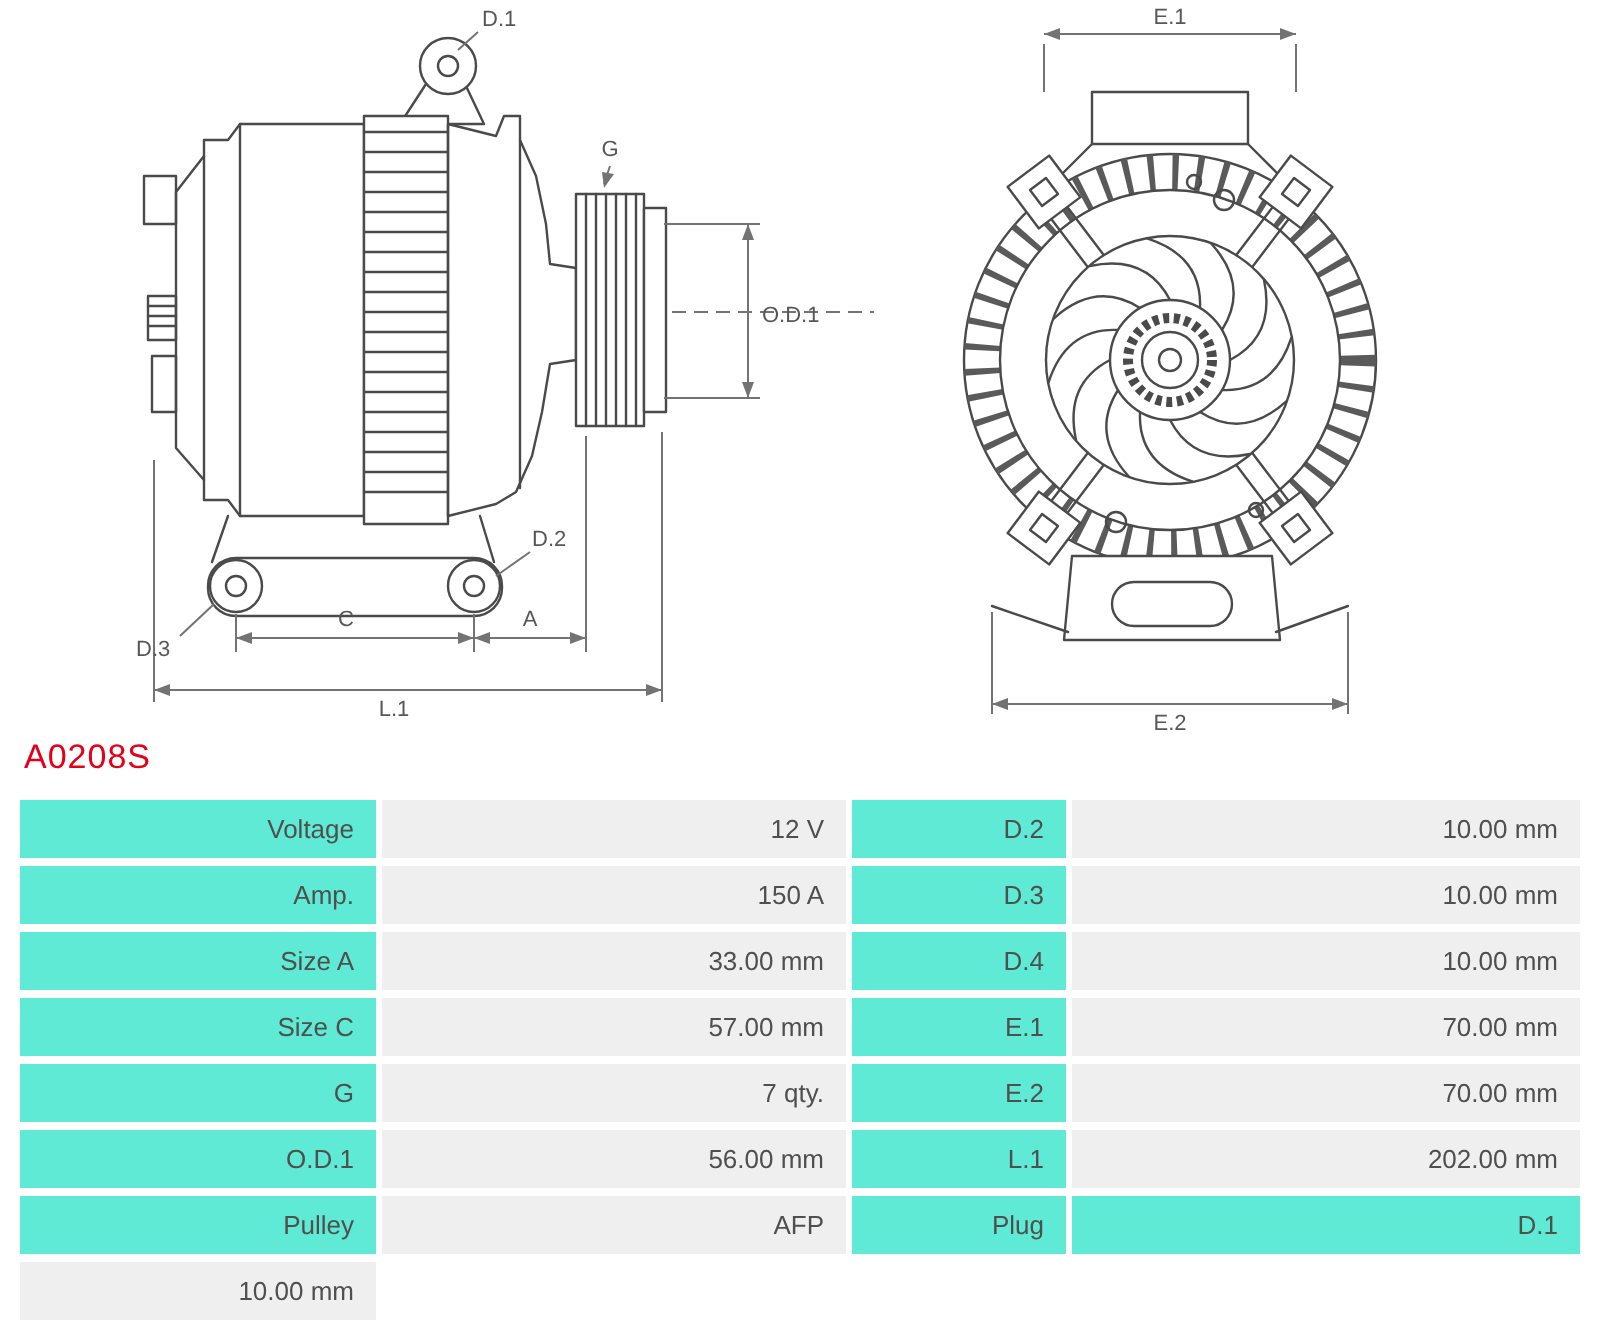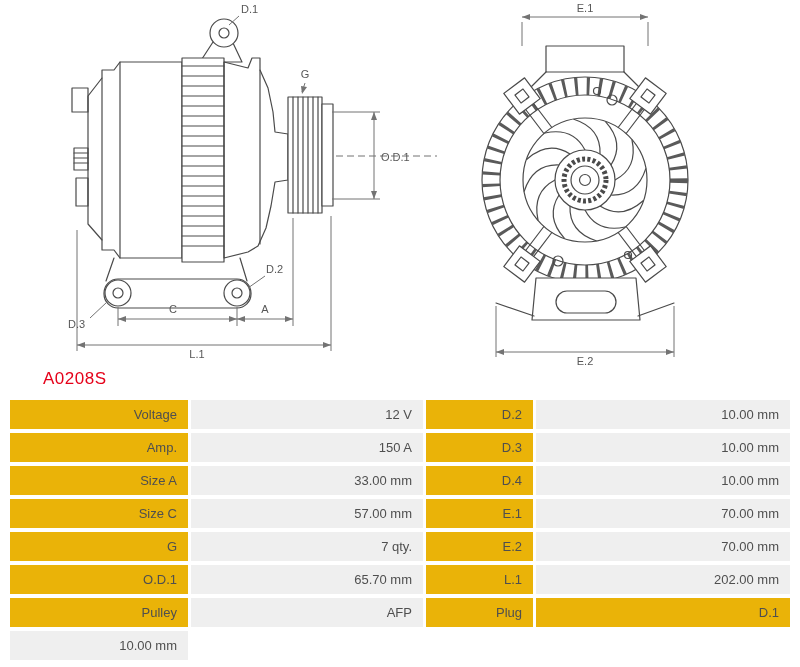--- a/index.html
+++ b/index.html
@@ -12,32 +12,32 @@
   svg text { font-size:11px; fill:#575757; font-family:"Liberation Sans",sans-serif; }
   .s  { fill:none; stroke:#4a4a4a; stroke-width:1.2; stroke-linejoin:round; stroke-linecap:round; }
   .sf { fill:#ffffff; stroke:#4a4a4a; stroke-width:1.2; stroke-linejoin:round; }
   .d  { stroke:#737373; stroke-width:1; fill:none; }
   .arr{ fill:#737373; stroke:none; }
   .dash { stroke:#737373; stroke-width:1; fill:none; stroke-dasharray:7 4; }
   .finring { fill:none; stroke:#5a5a5a; stroke-width:18; stroke-dasharray:3 9; }
   .spline { fill:none; stroke:#4a4a4a; stroke-width:5; stroke-dasharray:3 2.3; }
   .part-number {
     position:absolute; left:12px; top:369px;
-    font-size:17px; letter-spacing:0.5px;margin-left:31px;
+    font-size:17px; letter-spacing:0.5px;
   }
   .spec-table {
     position:absolute; left:10px; top:400px; width:780px;
     display:grid; grid-template-columns:178px 232px 107px 1fr;
     column-gap:3px; row-gap:4px;
   }
   .cell {
     height:29px; line-height:29px; text-align:right; padding-right:11px;
     font-size:13px; color:#4f4f4f; overflow:hidden; white-space:nowrap;
   }
-  .lab { background:#eab308; }
+  .lab { background:#5eead4; }
   .val { background:#efefef;padding-left:24px; }
   .blank { background:transparent; }
 </style>
 </head>
 <body>
 
 <svg class="drawing" width="800" height="394" viewBox="0 0 800 394">
 
   <g>
 
@@ -216,21 +216,21 @@
   <div class="cell val">57.00 mm</div>
   <div class="cell lab">E.1</div>
   <div class="cell val">70.00 mm</div>
 
   <div class="cell lab">G</div>
   <div class="cell val">7 qty.</div>
   <div class="cell lab">E.2</div>
   <div class="cell val">70.00 mm</div>
 
   <div class="cell lab">O.D.1</div>
-  <div class="cell val">65.70 mm</div>
+  <div class="cell val">56.00 mm</div>
   <div class="cell lab">L.1</div>
   <div class="cell val">202.00 mm</div>
 
   <div class="cell lab">Pulley</div>
   <div class="cell val">AFP</div>
   <div class="cell lab">Plug</div>
 
   <div class="cell lab">D.1</div>
   <div class="cell val">10.00 mm</div>
   <div class="cell blank"></div>

